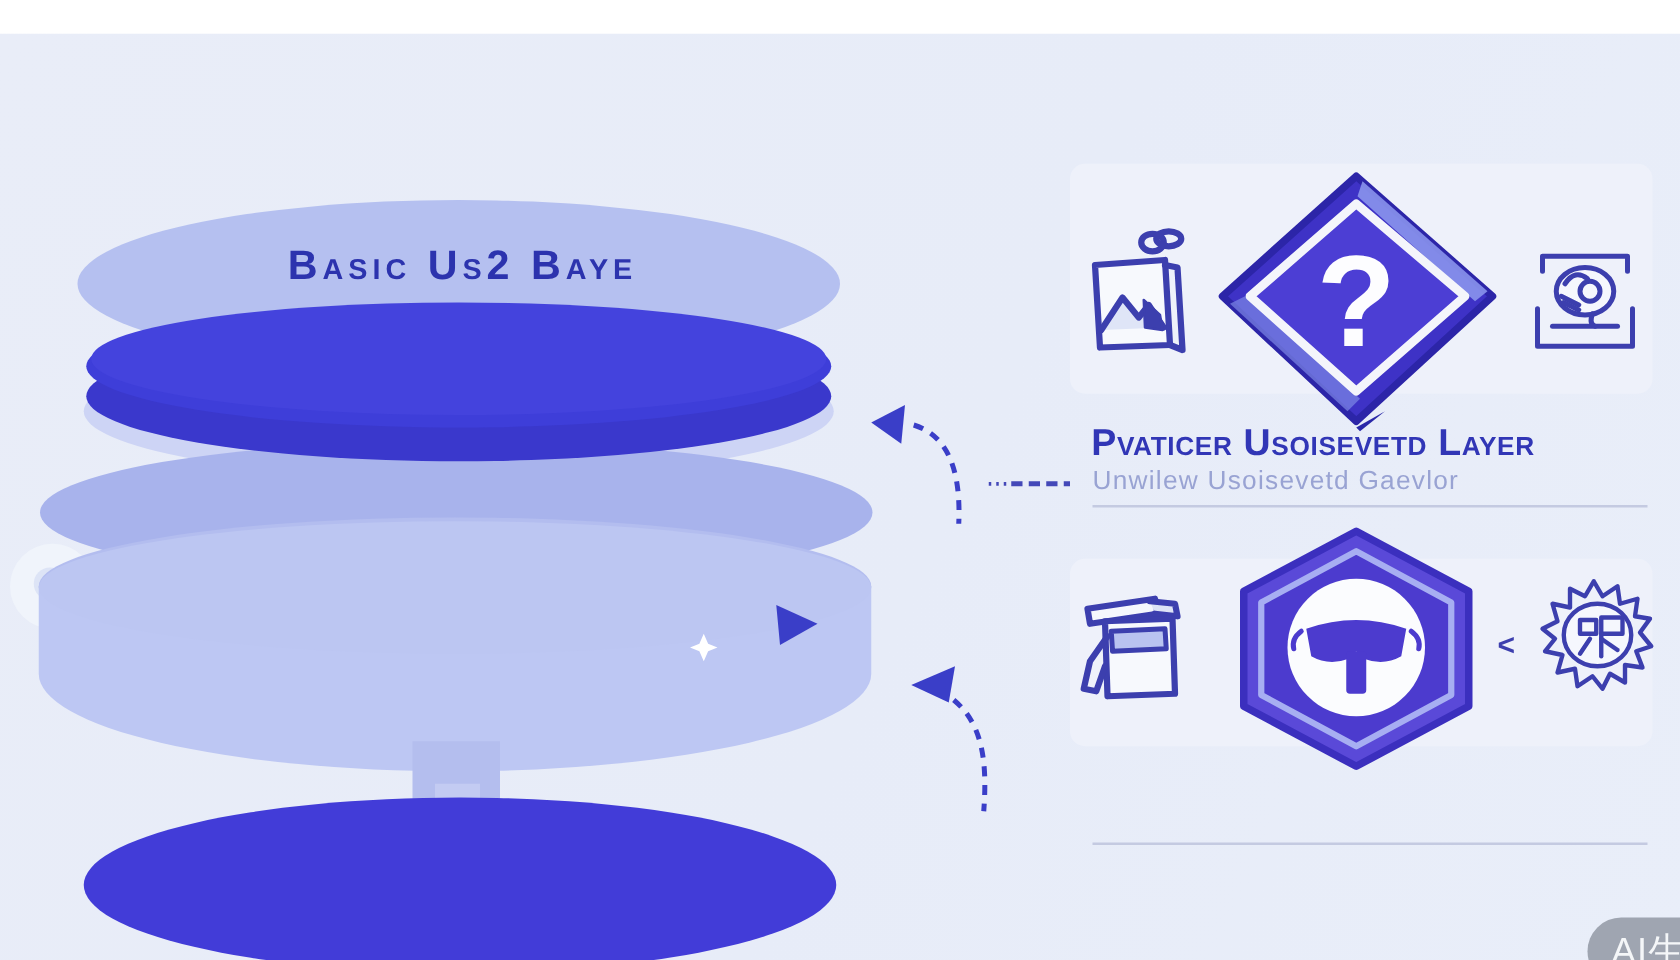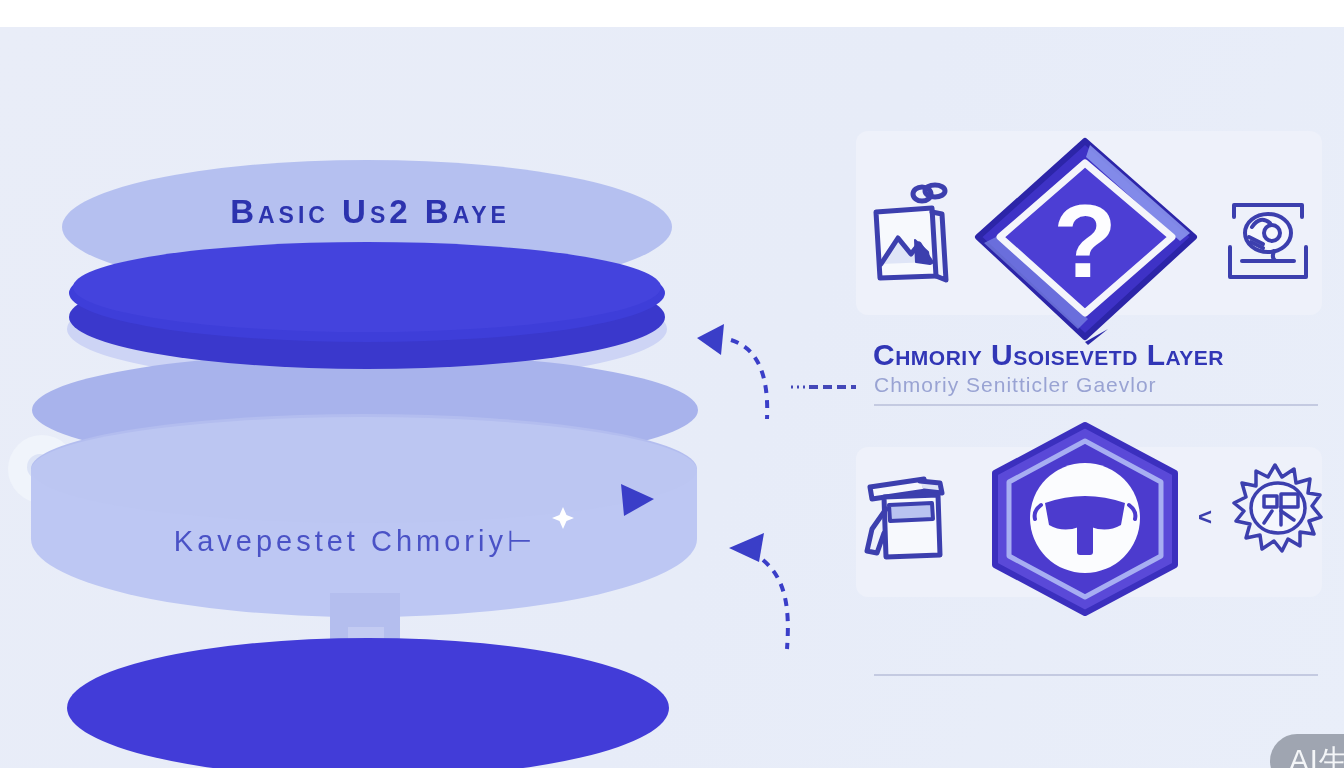--- a/index.html
+++ b/index.html
@@ -122,21 +122,20 @@
     </g>
     <g>
       <polygon points="729,521 764,506 759,535" fill="#3a3ec8"></polygon>
       <path d="M763,533 C786,552 790,582 787,622" fill="none" stroke="#3a3ec8" stroke-width="4" stroke-dasharray="8 7"></path>
     </g>
 
     <polygon points="563,480 566.5,488 574,491 566.5,494 563,502 559.5,494 552,491 559.5,488" fill="#ffffff"></polygon>
   </svg>
 
   <div class="stack-top-label">Basic Us2 Baye</div>
-  <div class="stack-mid-label">Kavepestet Chmoriy⊢</div>
 
   <div class="card card1"></div>
 
   <svg class="side-icon icon-image" viewBox="0 0 92 104">
     <g fill="none" stroke="#3c3fae" stroke-width="5" stroke-linejoin="round" stroke-linecap="round">
       <path d="M8,30 L64,26 L68,94 L12,96 Z" fill="#f7f9fd"></path>
       <path d="M64,30 L74,32 L78,98 L68,94"></path>
       <path d="M13,82 L30,56 L43,72 L51,62 L63,80" fill="#dfe5f7"></path>
       <path d="M47,58 L60,70 L62,82 L48,80 Z" fill="#3c3fae" stroke-width="2"></path>
       <ellipse cx="54" cy="12" rx="9" ry="7"></ellipse>
@@ -160,22 +159,22 @@
       <path d="M20,66 L72,66"></path>
       <ellipse cx="46" cy="38" rx="23" ry="19" fill="#f5f7fd"></ellipse>
       <path d="M30,32 q8,-12 18,-4"></path>
       <circle cx="50" cy="38" r="8"></circle>
       <path d="M27,42 l14,7"></path>
       <path d="M29,47 l12,6"></path>
       <path d="M52,56 q-3,8 2,10"></path>
     </g>
   </svg>
 
-  <div class="card-title title1">Chmoriy Usoisevetd Layer</div>
-  <div class="card-subtitle">Chmoriy Senitticler Gaevlor</div>
+  <div class="card-title title1">Pvaticer Usoisevetd Layer</div>
+  <div class="card-subtitle">Unwilew Usoisevetd Gaevlor</div>
   <div class="divider div1"></div>
 
   <div class="card card2"></div>
 
   <svg class="side-icon icon-printer" viewBox="0 0 96 96">
     <g fill="none" stroke="#3c3fae" stroke-width="5" stroke-linejoin="round" stroke-linecap="round">
       <path d="M8,20 L62,12 L64,24 L10,32 Z" fill="#f5f7fd"></path>
       <path d="M58,14 L78,16 L80,26 L62,24" fill="#dde3f6"></path>
       <path d="M22,30 L76,28 L78,88 L24,90 Z" fill="#f7f9fd"></path>
       <path d="M27,38 L70,36 L71,52 L28,54 Z" fill="#b9c3f0" stroke-width="4"></path>

